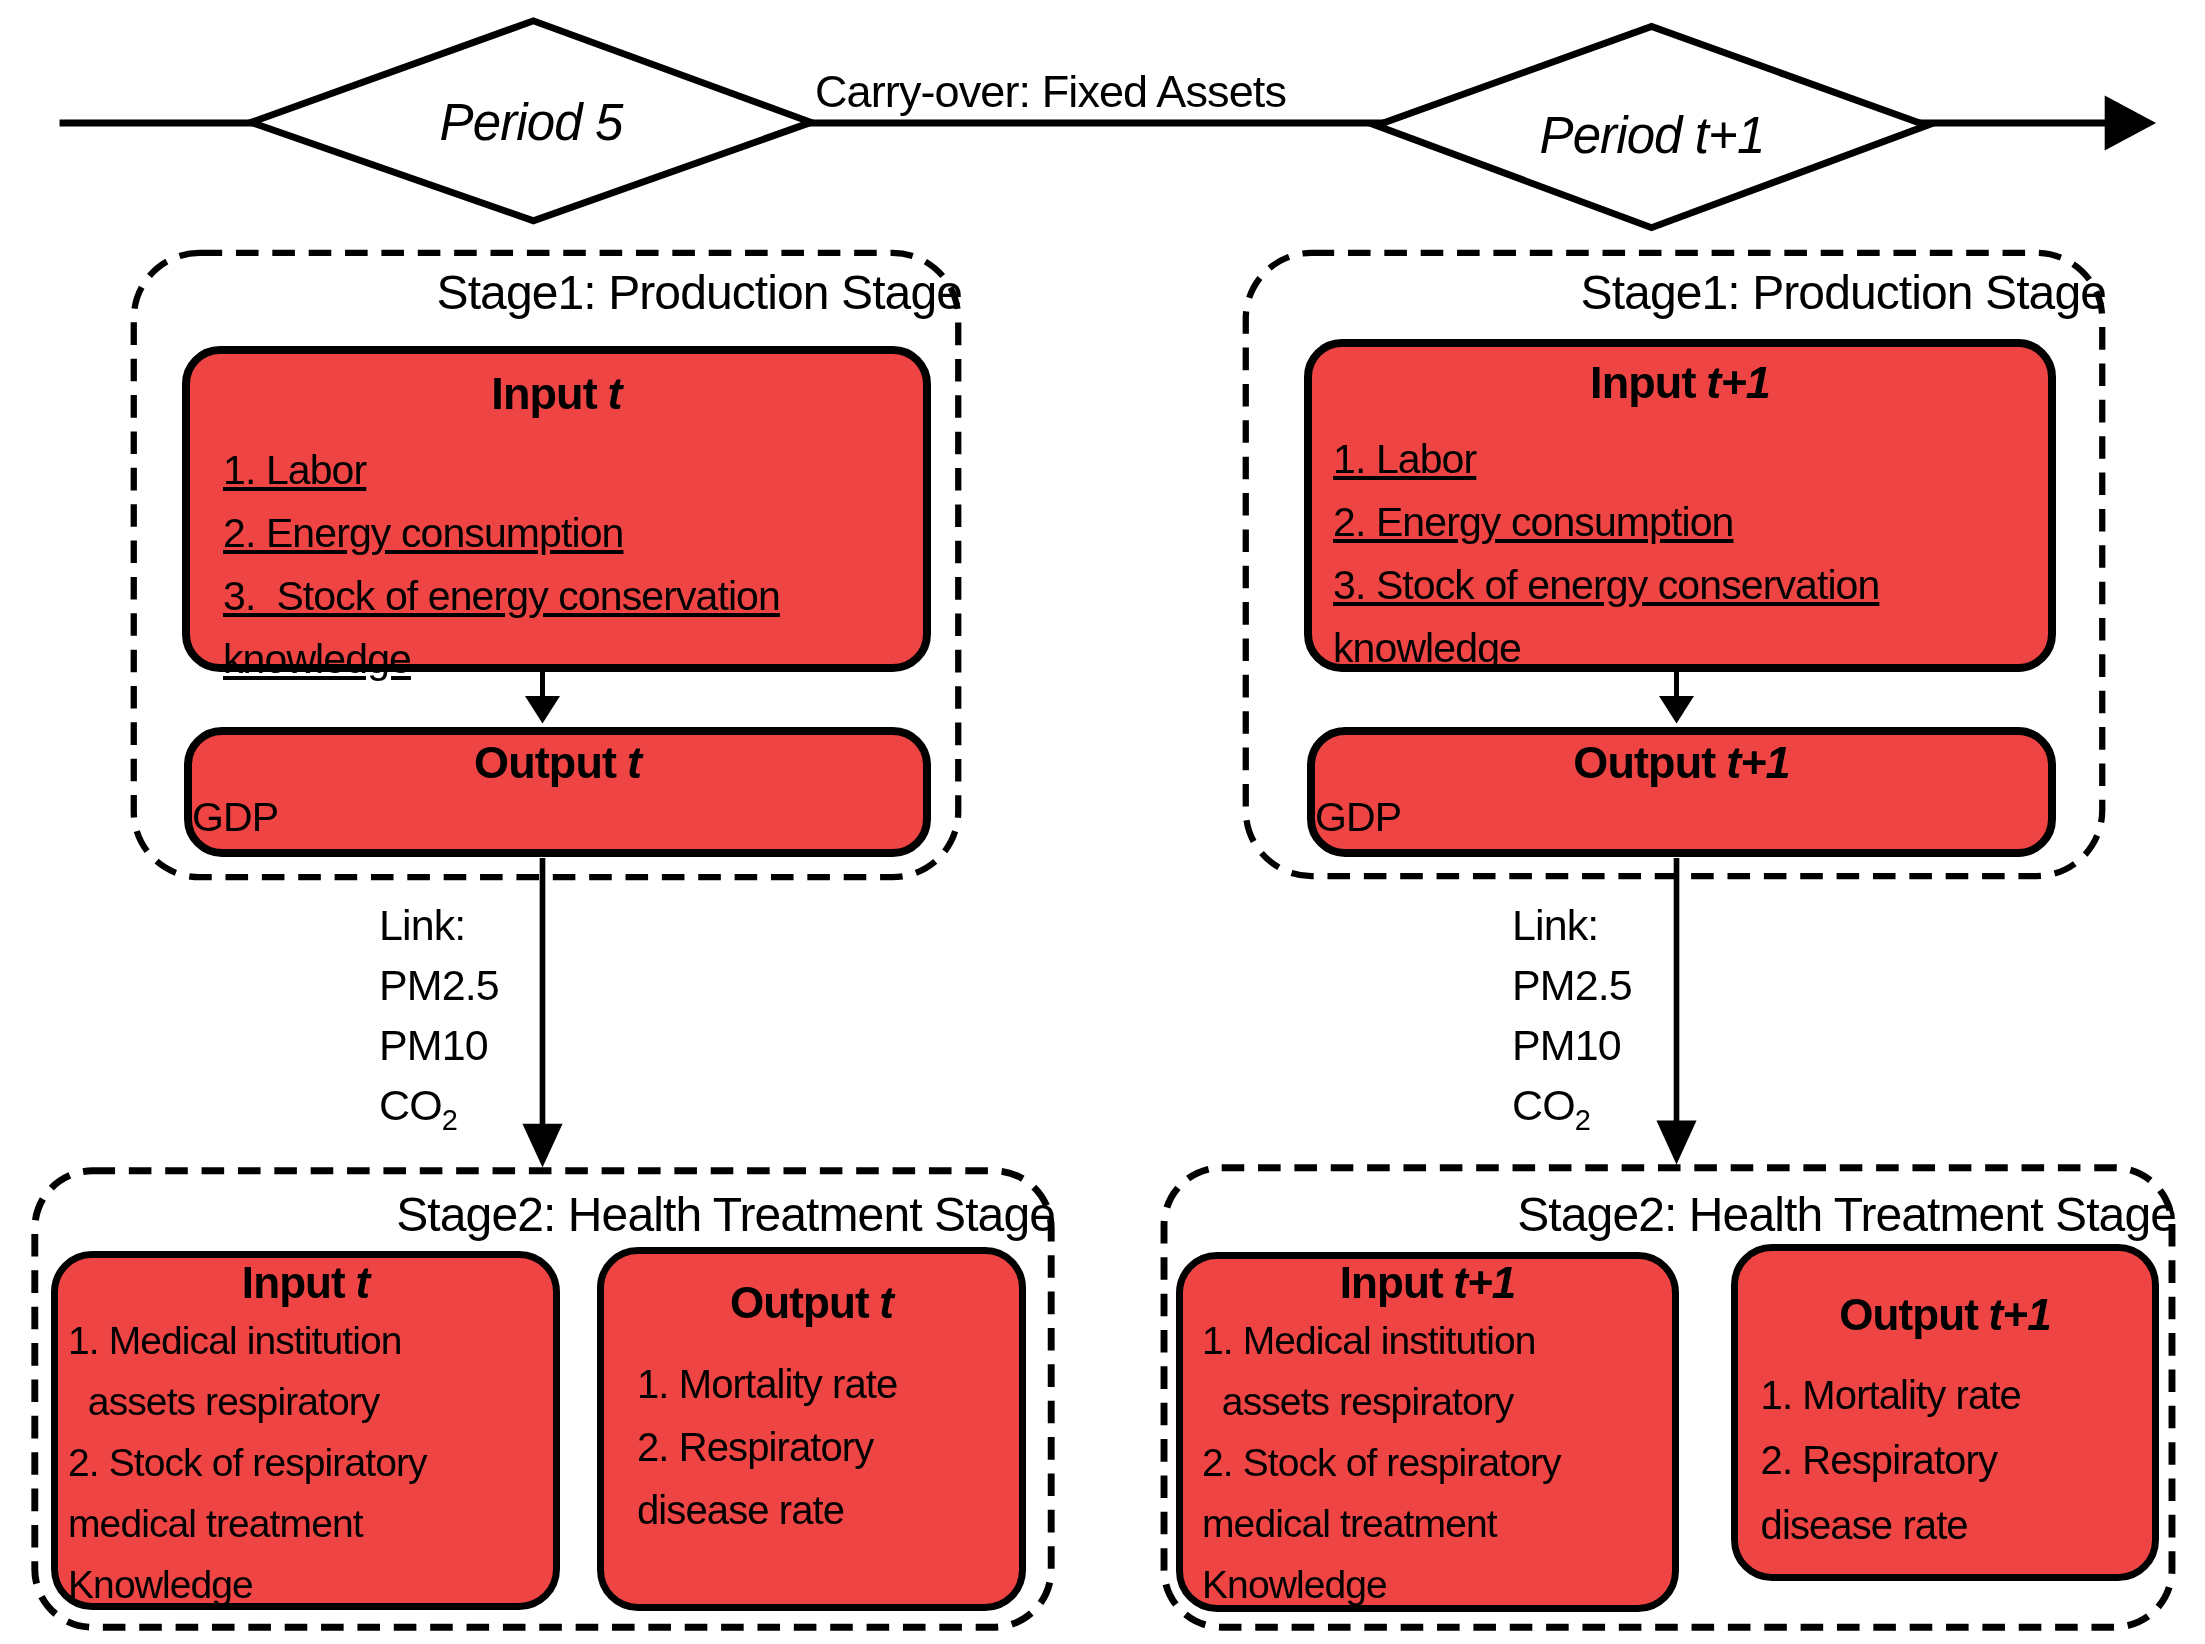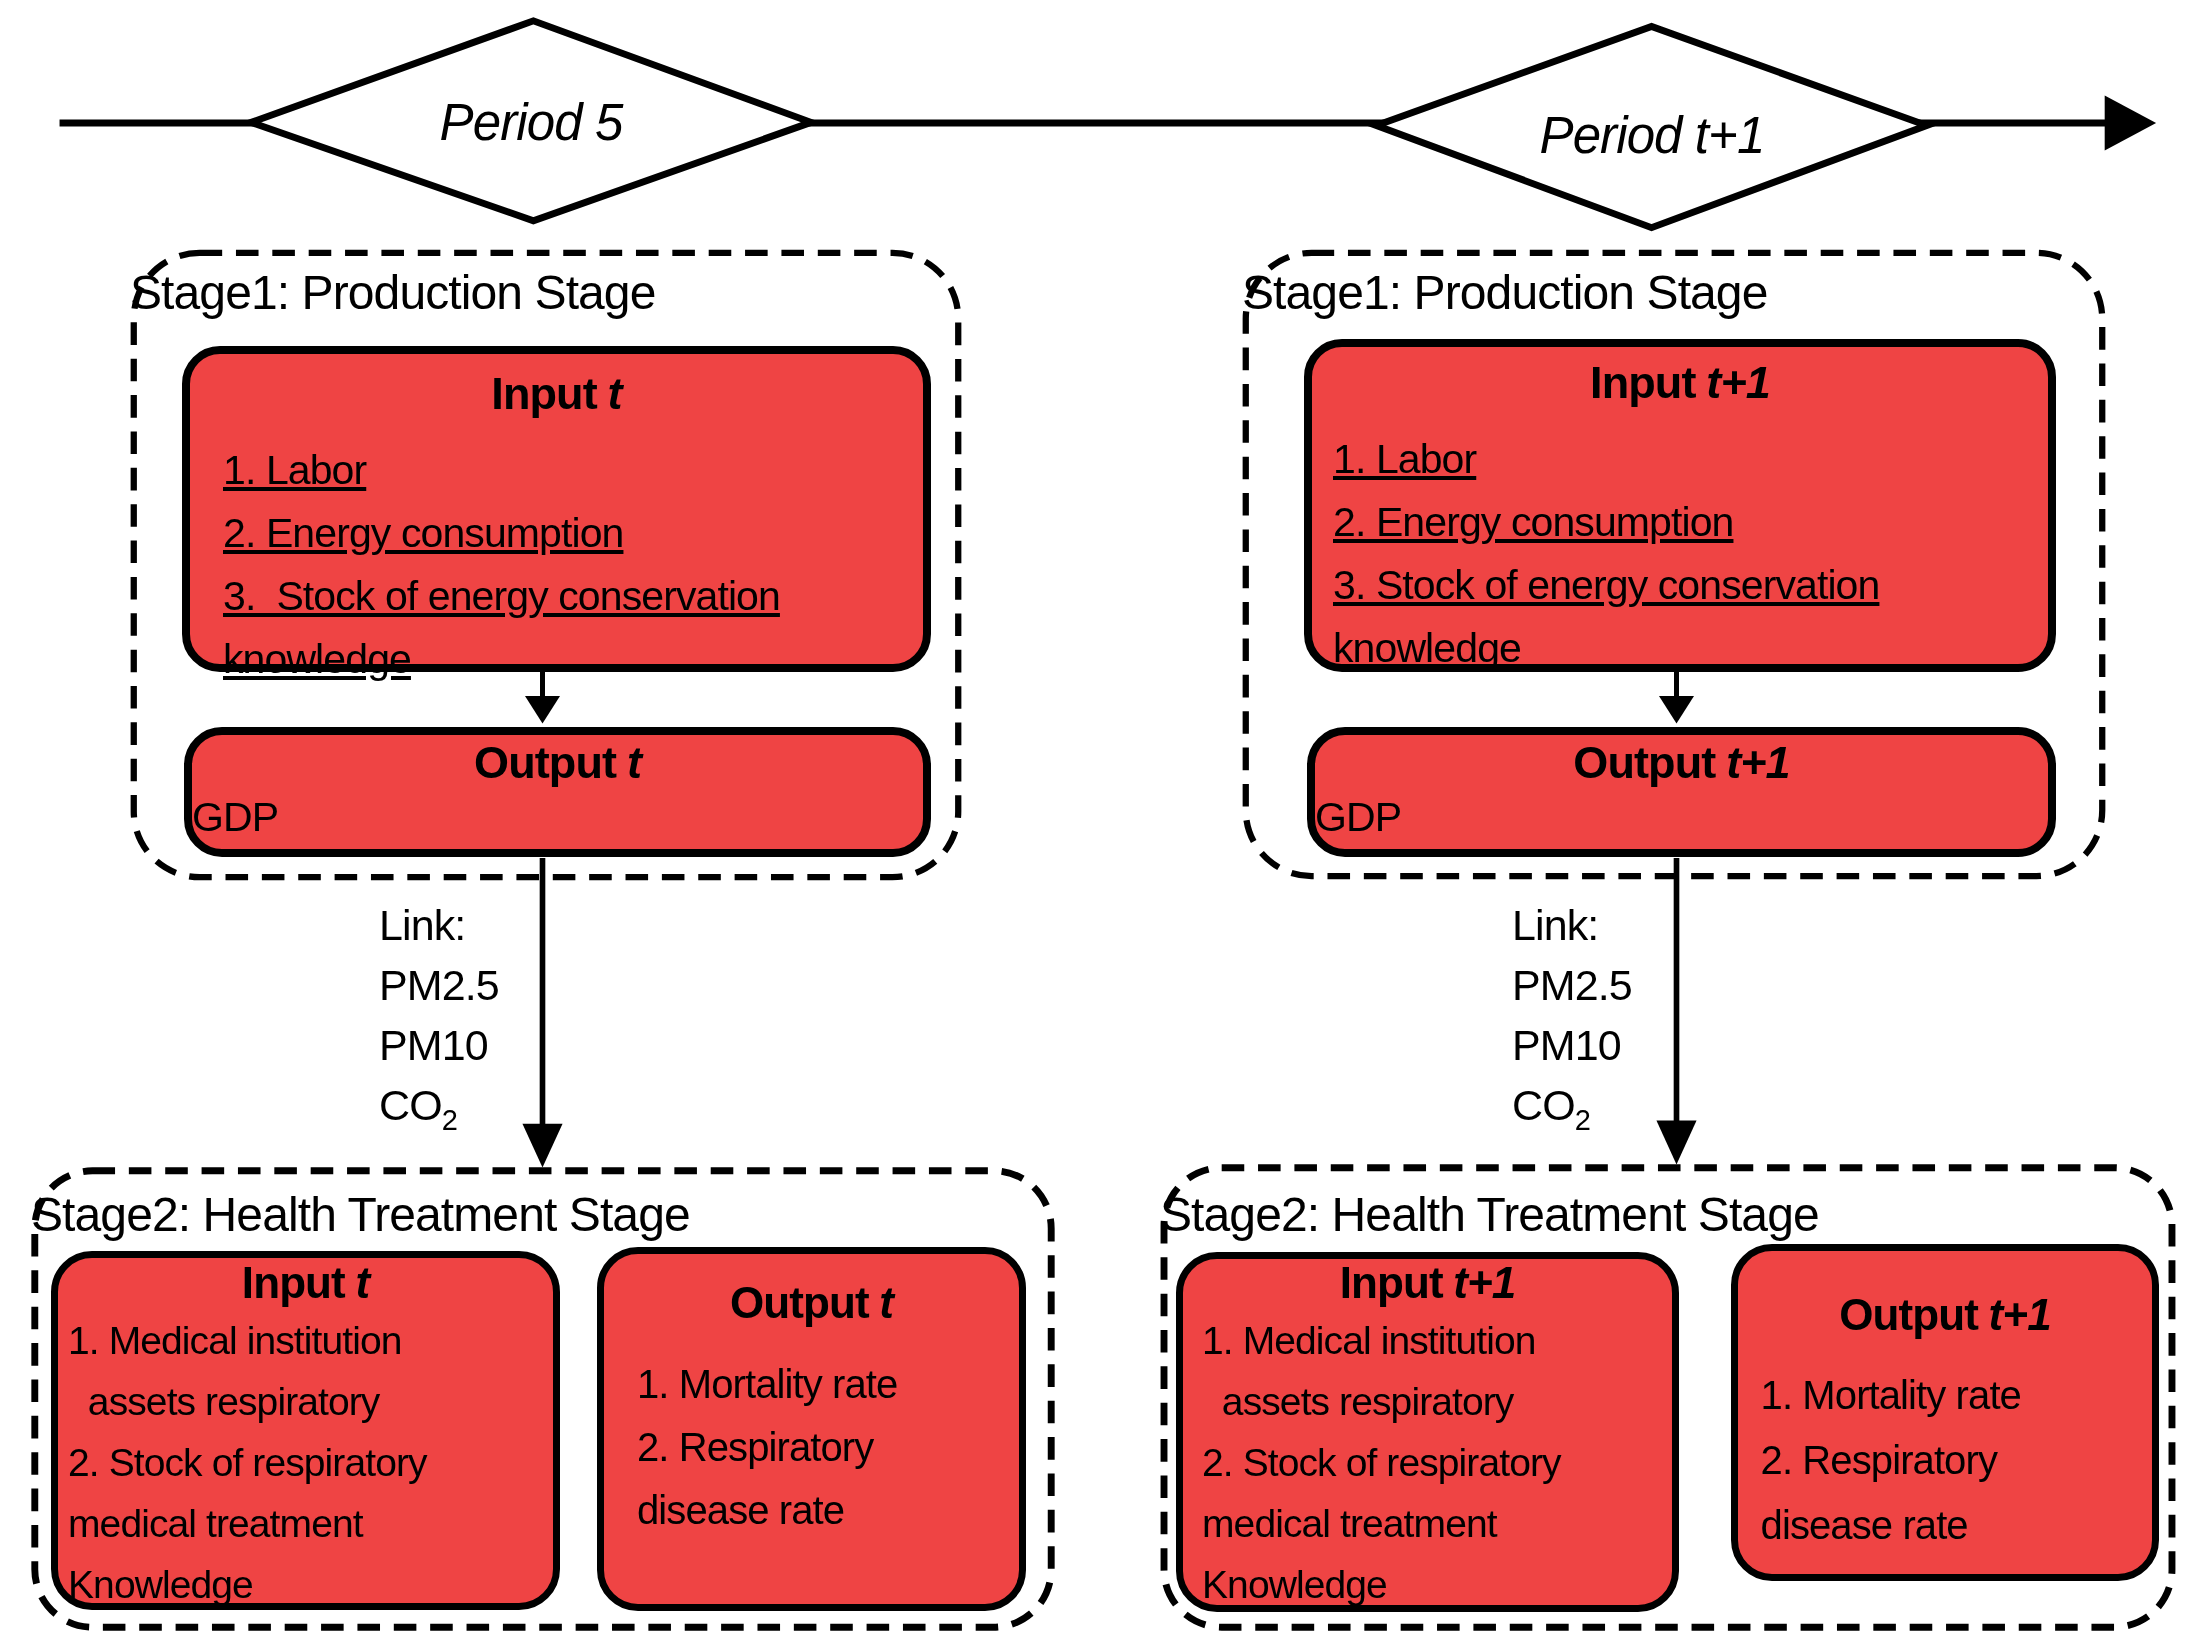--- a/index.html
+++ b/index.html
@@ -23,21 +23,21 @@
   }
   .carryover{
     font-size:45px;
     line-height:45px;
     text-align:center;
   }
   
   .stage-title{
     font-size:48px;
     line-height:50px;
-    text-align:left;
+    text-align:right;
   }
   
   .box{
     position:absolute;
     background:#ef4444;
     border:8.1px solid #000;
     border-radius:38px;
     box-sizing:border-box;
   }
   .box2{border-width:7.5px;border-radius:41px;}
@@ -97,20 +97,21 @@
   </svg>
 
   <svg class="abs" style="left:0;top:0;" width="2205" height="251" viewBox="0 0 3518 400">
     <line x1="95" y1="196" x2="3368" y2="196" stroke="#000000" stroke-width="11"></line>
     <polygon points="3358,152 3440,196 3358,240" fill="#000000"></polygon>
     <polygon points="401,195 851,33 1294,195 851,352" fill="#ffffff" stroke="#000000" stroke-width="11"></polygon>
     <polygon points="2196,200 2635,42 3074,200 2635,363" fill="#ffffff" stroke="#000000" stroke-width="11"></polygon>
   </svg>
   <div class="abs period-label" style="left:251px;top:97px;width:560px;">Period 5</div>
   <div class="abs period-label" style="left:1377px;top:110px;width:550px;">Period t+1</div>
+  <div class="abs carryover" style="left:737px;top:69px;width:627px;">Carry-over: Fixed Assets</div>
 
   <div class="abs stage-title" style="left:130px;top:268px;width:832px;">Stage1: Production Stage</div>
 
   <div class="box" style="left:182px;top:346px;width:749px;height:326px;">
     <div class="hdr" style="padding-top:15px;">
       <span>Input</span><span class="sfx">t</span>
     </div>
     <div class="s1-list" style="padding-left:33px;">
       <div class="item">1. Labor</div>
       <div class="item">2. Energy consumption</div>

